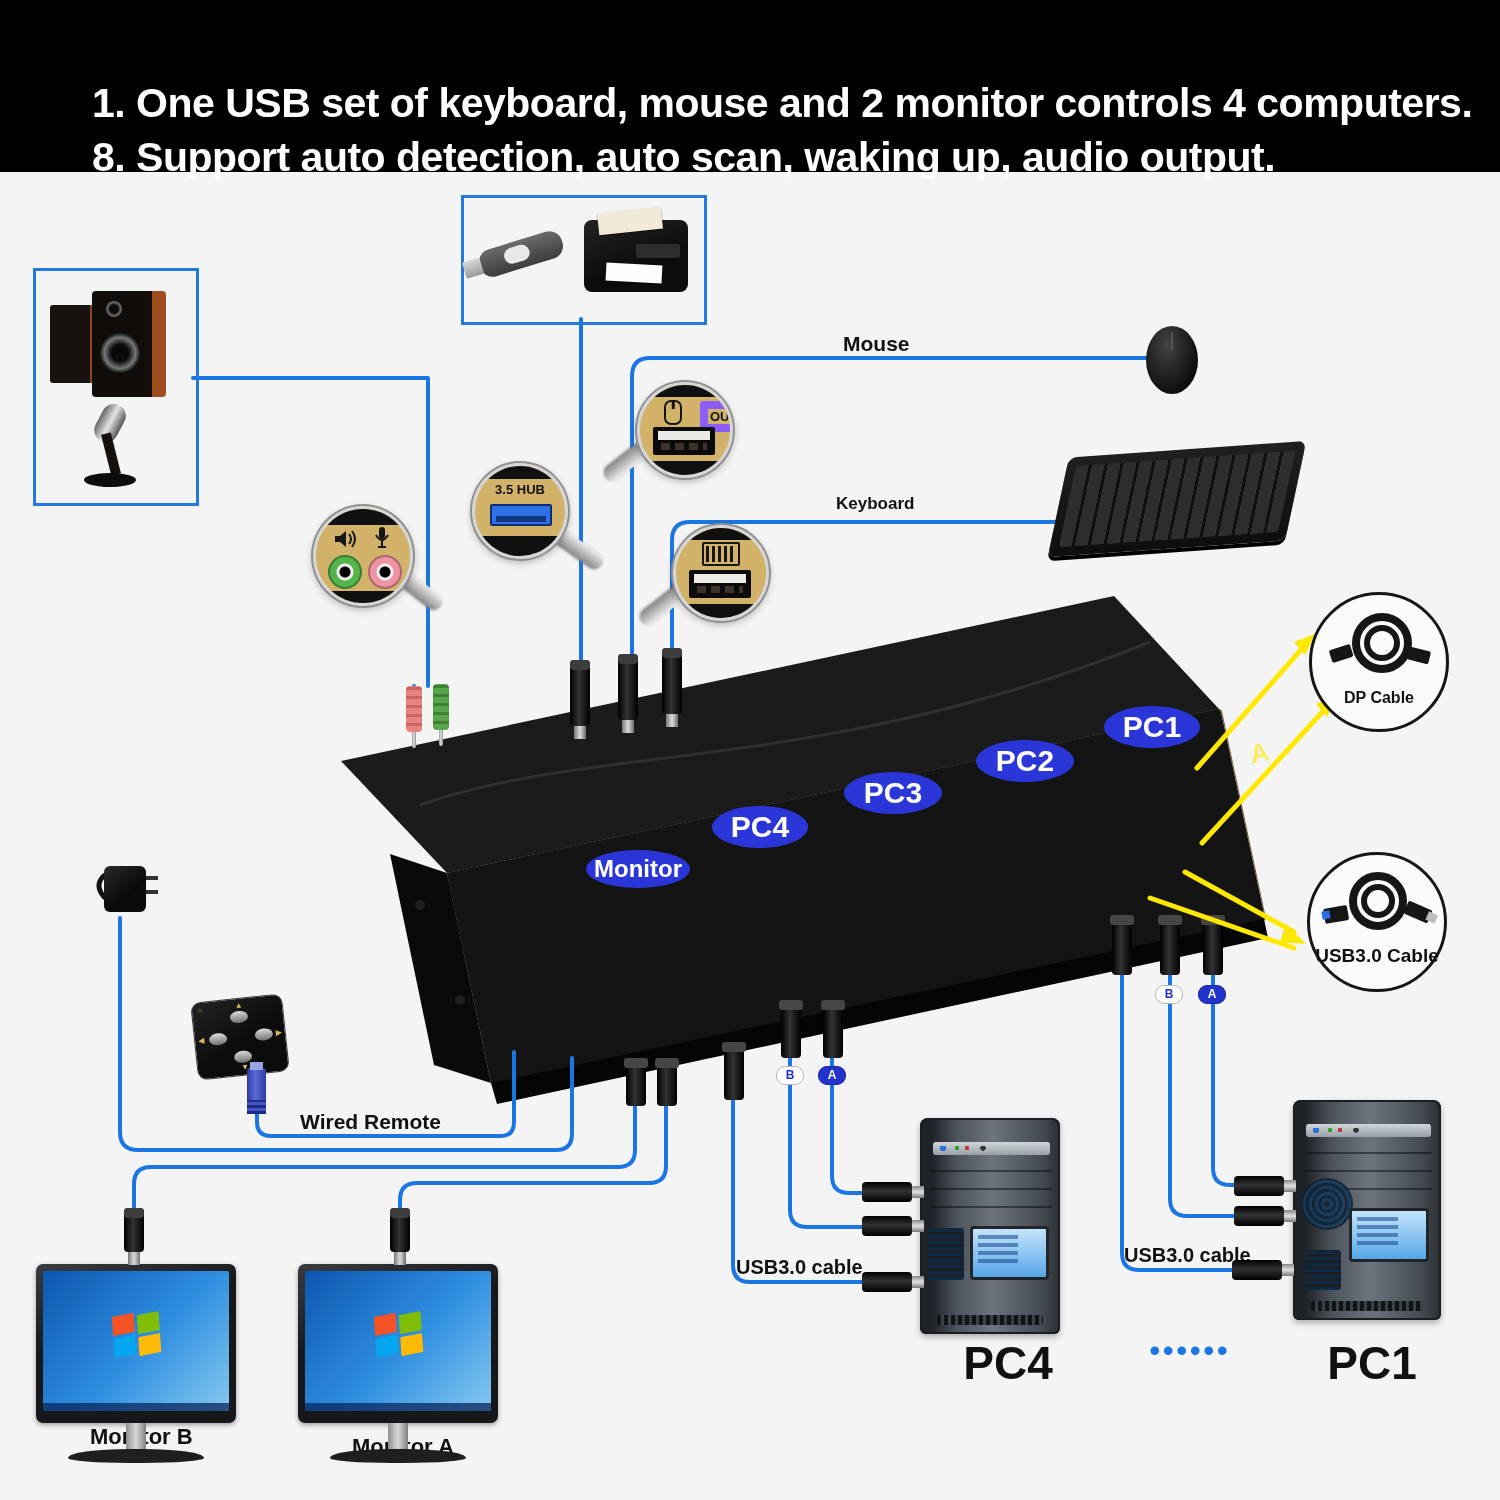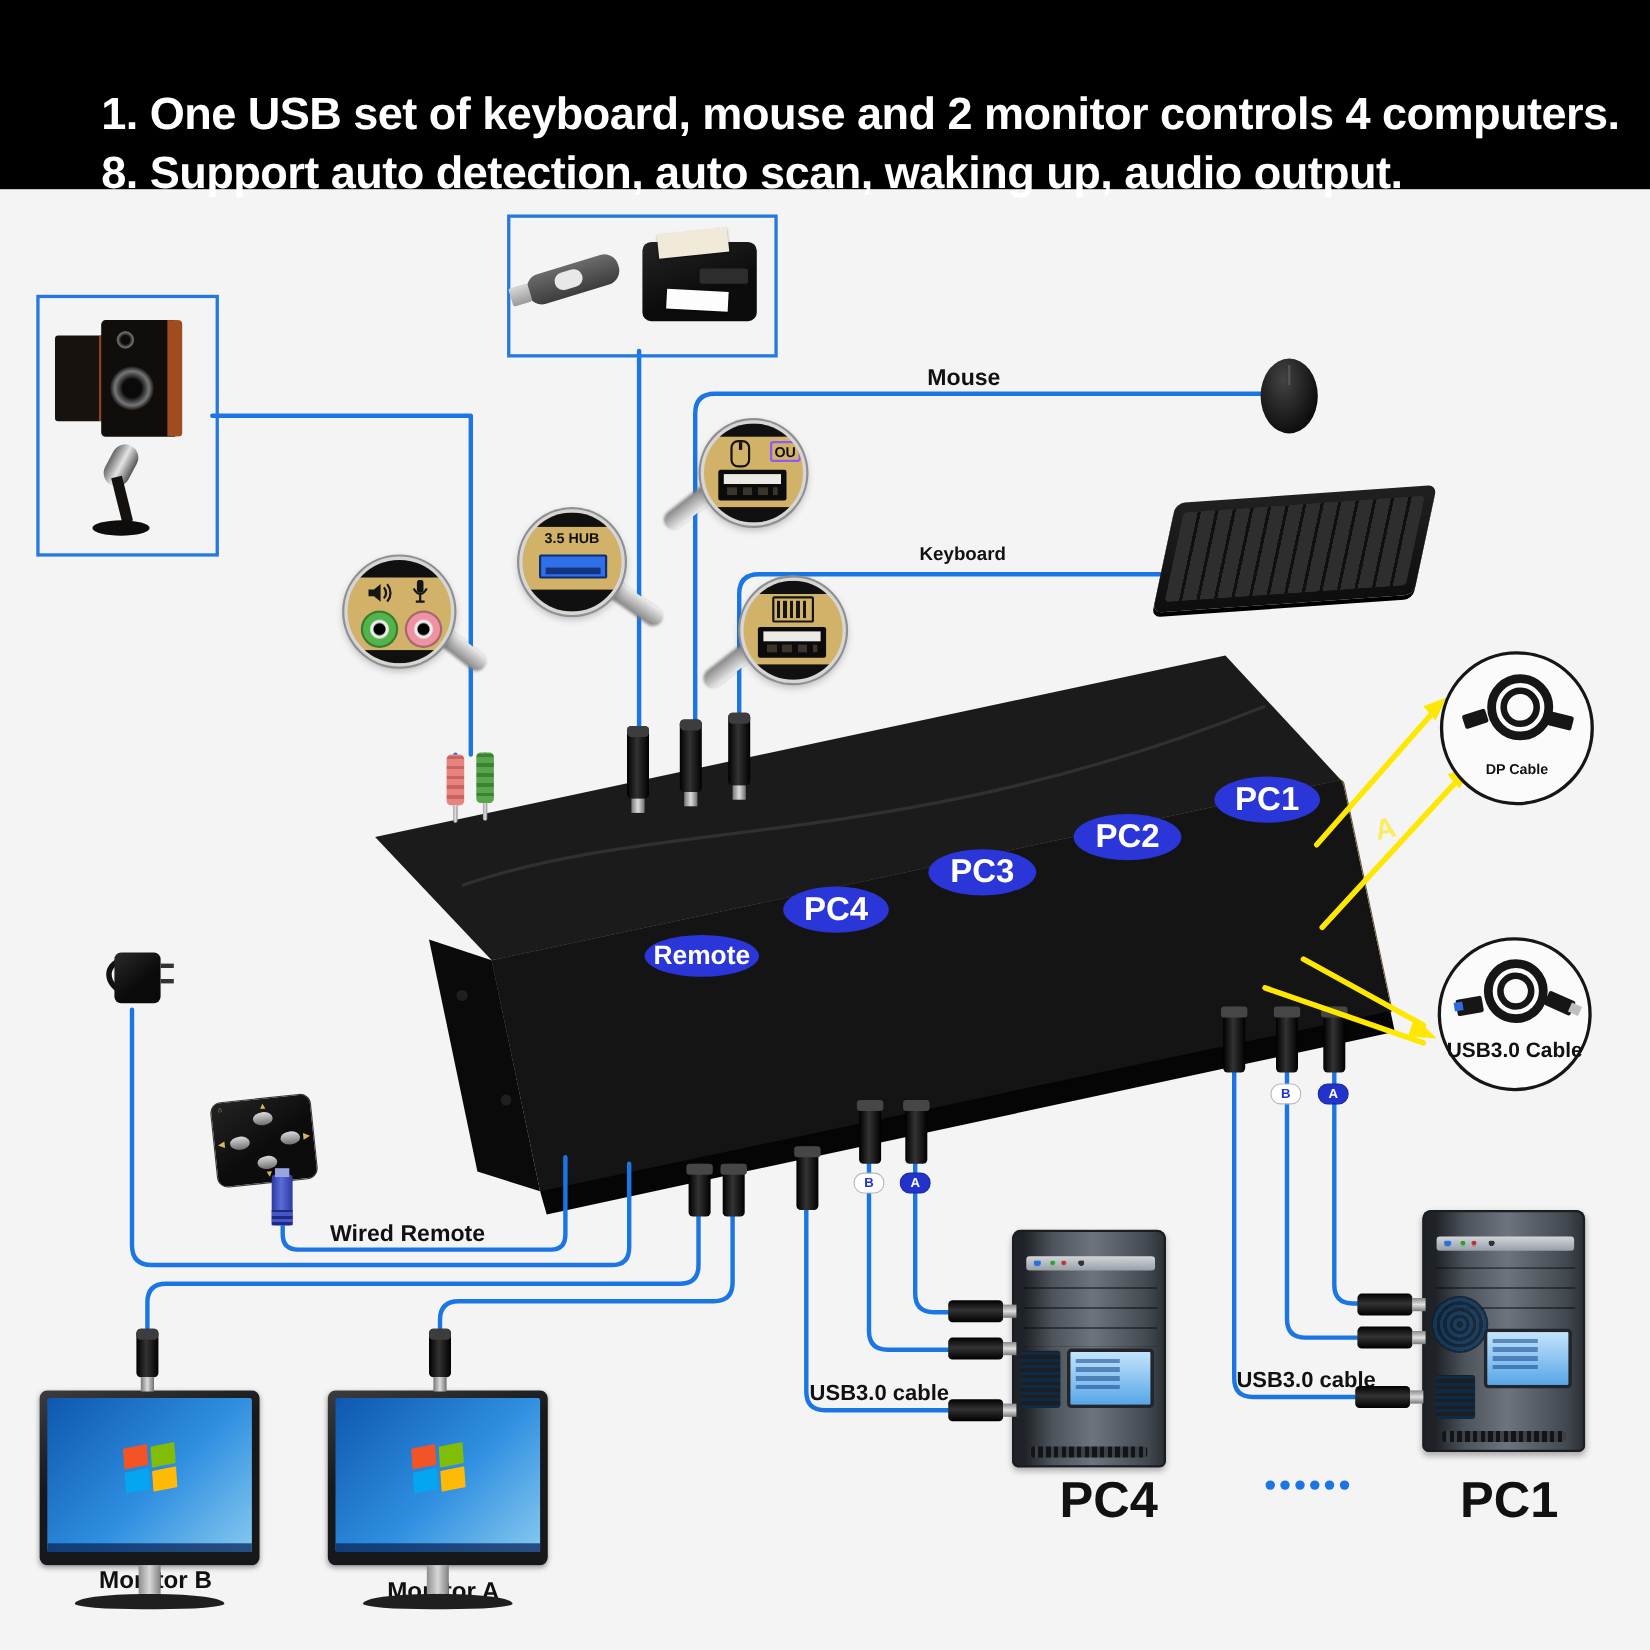--- a/index.html
+++ b/index.html
@@ -205,21 +205,21 @@
         <div class="dpport" style="right:2px;top:114px;width:66px;height:26px;"></div>
       </div>
     </div>
 
     <div class="rport"></div>
     <div class="paneltxt" style="left:0;top:180px;font-size:9.5px;">Wired Remote</div>
     <div class="dcjack"></div>
     <div class="paneltxt" style="left:66px;top:196px;font-size:11px;">DC5V</div>
   </div>
 
-  <div class="oval" style="left:586px;top:850px;width:104px;height:38px;font-size:24px;z-index:4;">Remote</div>
+  <div class="oval" style="left:586px;top:850px;width:104px;height:38px;font-size:24px;z-index:4;">Monitor</div>
   <div class="oval" style="left:712px;top:806px;width:96px;height:42px;font-size:30px;z-index:4;">PC4</div>
   <div class="oval" style="left:844px;top:772px;width:98px;height:42px;font-size:30px;z-index:4;">PC3</div>
   <div class="oval" style="left:976px;top:740px;width:98px;height:42px;font-size:30px;z-index:4;">PC2</div>
   <div class="oval" style="left:1104px;top:706px;width:96px;height:42px;font-size:30px;z-index:4;">PC1</div>
 
   <div class="bluebox" style="left:33px;top:268px;width:160px;height:232px;z-index:3;">
     <div class="abs" style="left:14px;top:34px;width:40px;height:78px;background:#17120e;border-right:10px solid #8e4420;border-radius:3px;"></div>
     <div class="abs" style="left:56px;top:20px;width:60px;height:106px;background:#100d0a;border-right:14px solid #a04c1e;border-radius:4px;">
       <div class="abs" style="left:14px;top:10px;width:16px;height:16px;border-radius:50%;background:radial-gradient(circle,#0b0b0b 35%,#6b6b6b 60%,#222);"></div>
       <div class="abs" style="left:8px;top:42px;width:40px;height:40px;border-radius:50%;background:radial-gradient(circle,#0a0a0a 30%,#777 55%,#1a1a1a 70%);"></div>
@@ -263,21 +263,21 @@
       <div class="mbot" style="height:22%;"></div>
     <div class="lbl" style="left:0;right:0;top:16px;text-align:center;font-size:13px;font-weight:800;">3.5 HUB</div>
     <div class="bport" style="left:15px;top:38px;"></div>
   </div>
 
   <div class="handle" style="left:600px;top:452px;transform:rotate(142deg);"></div>
   <div class="mag" style="left:637px;top:382px;width:90px;height:90px;">
     <div class="mtop" style="height:13%;"></div>
       <div class="mbot" style="height:16%;"></div>
     <div class="mico" style="left:24px;top:15px;"></div>
-    <div class="lbl" style="left:60px;top:16px;font-size:13px;border:2px solid #8b5cf6;border-radius:3px;padding:0 2px;text-align:right;">OU</div>
+    <div class="lbl" style="left:60px;top:16px;font-size:13px;border:8px solid #8b5cf6;border-radius:3px;padding:0 2px;text-align:right;">OU</div>
     <div class="uslot" style="left:13px;top:42px;">
         <i></i>
       </div>
   </div>
 
   <div class="handle" style="left:636px;top:596px;transform:rotate(142deg);"></div>
   <div class="mag" style="left:673px;top:525px;width:90px;height:90px;">
     <div class="mtop" style="height:13%;"></div>
       <div class="mbot" style="height:16%;"></div>
     <div class="kico" style="left:26px;top:14px;"></div>
@@ -399,21 +399,21 @@
   <div class="lbl" style="left:1312px;top:1336px;width:120px;text-align:center;font-size:46px;font-weight:800;">PC1</div>
   <div class="lbl" style="left:1130px;top:1334px;width:120px;text-align:center;font-size:30px;color:#1b76e3;letter-spacing:3px;">••••••</div>
 
   <div class="circ" style="left:1309px;top:592px;">
     <svg width="134" height="134" viewBox="0 0 134 134">
       <circle cx="70" cy="48" r="26" stroke="#161616" stroke-width="8" fill="none"></circle>
       <circle cx="70" cy="48" r="15" stroke="#161616" stroke-width="6" fill="none"></circle>
       <rect x="18" y="52" width="22" height="13" rx="2" fill="#161616" transform="rotate(-18 29 58)"></rect>
       <rect x="96" y="54" width="22" height="13" rx="2" fill="#161616" transform="rotate(14 107 60)"></rect>
     </svg>
-    <div class="ctext" style="font-size:13px;margin-top:43px;">DP Cable</div>
+    <div class="ctext" style="font-size:16px;margin-top:43px;">DP Cable</div>
   </div>
   <div class="circ" style="left:1307px;top:852px;">
     <svg width="134" height="134" viewBox="0 0 134 134">
       <circle cx="68" cy="46" r="25" stroke="#161616" stroke-width="8" fill="none"></circle>
       <circle cx="68" cy="46" r="14" stroke="#161616" stroke-width="6" fill="none"></circle>
       <rect x="14" y="52" width="24" height="15" rx="2" fill="#161616" transform="rotate(-10 26 59)"></rect>
       <rect x="12" y="56" width="8" height="8" fill="#2e6be2" transform="rotate(-10 16 60)"></rect>
       <rect x="95" y="50" width="26" height="14" rx="2" fill="#161616" transform="rotate(24 108 57)"></rect>
       <rect x="117" y="58" width="10" height="9" fill="#bdbdbd" transform="rotate(24 122 62)"></rect>
     </svg>

